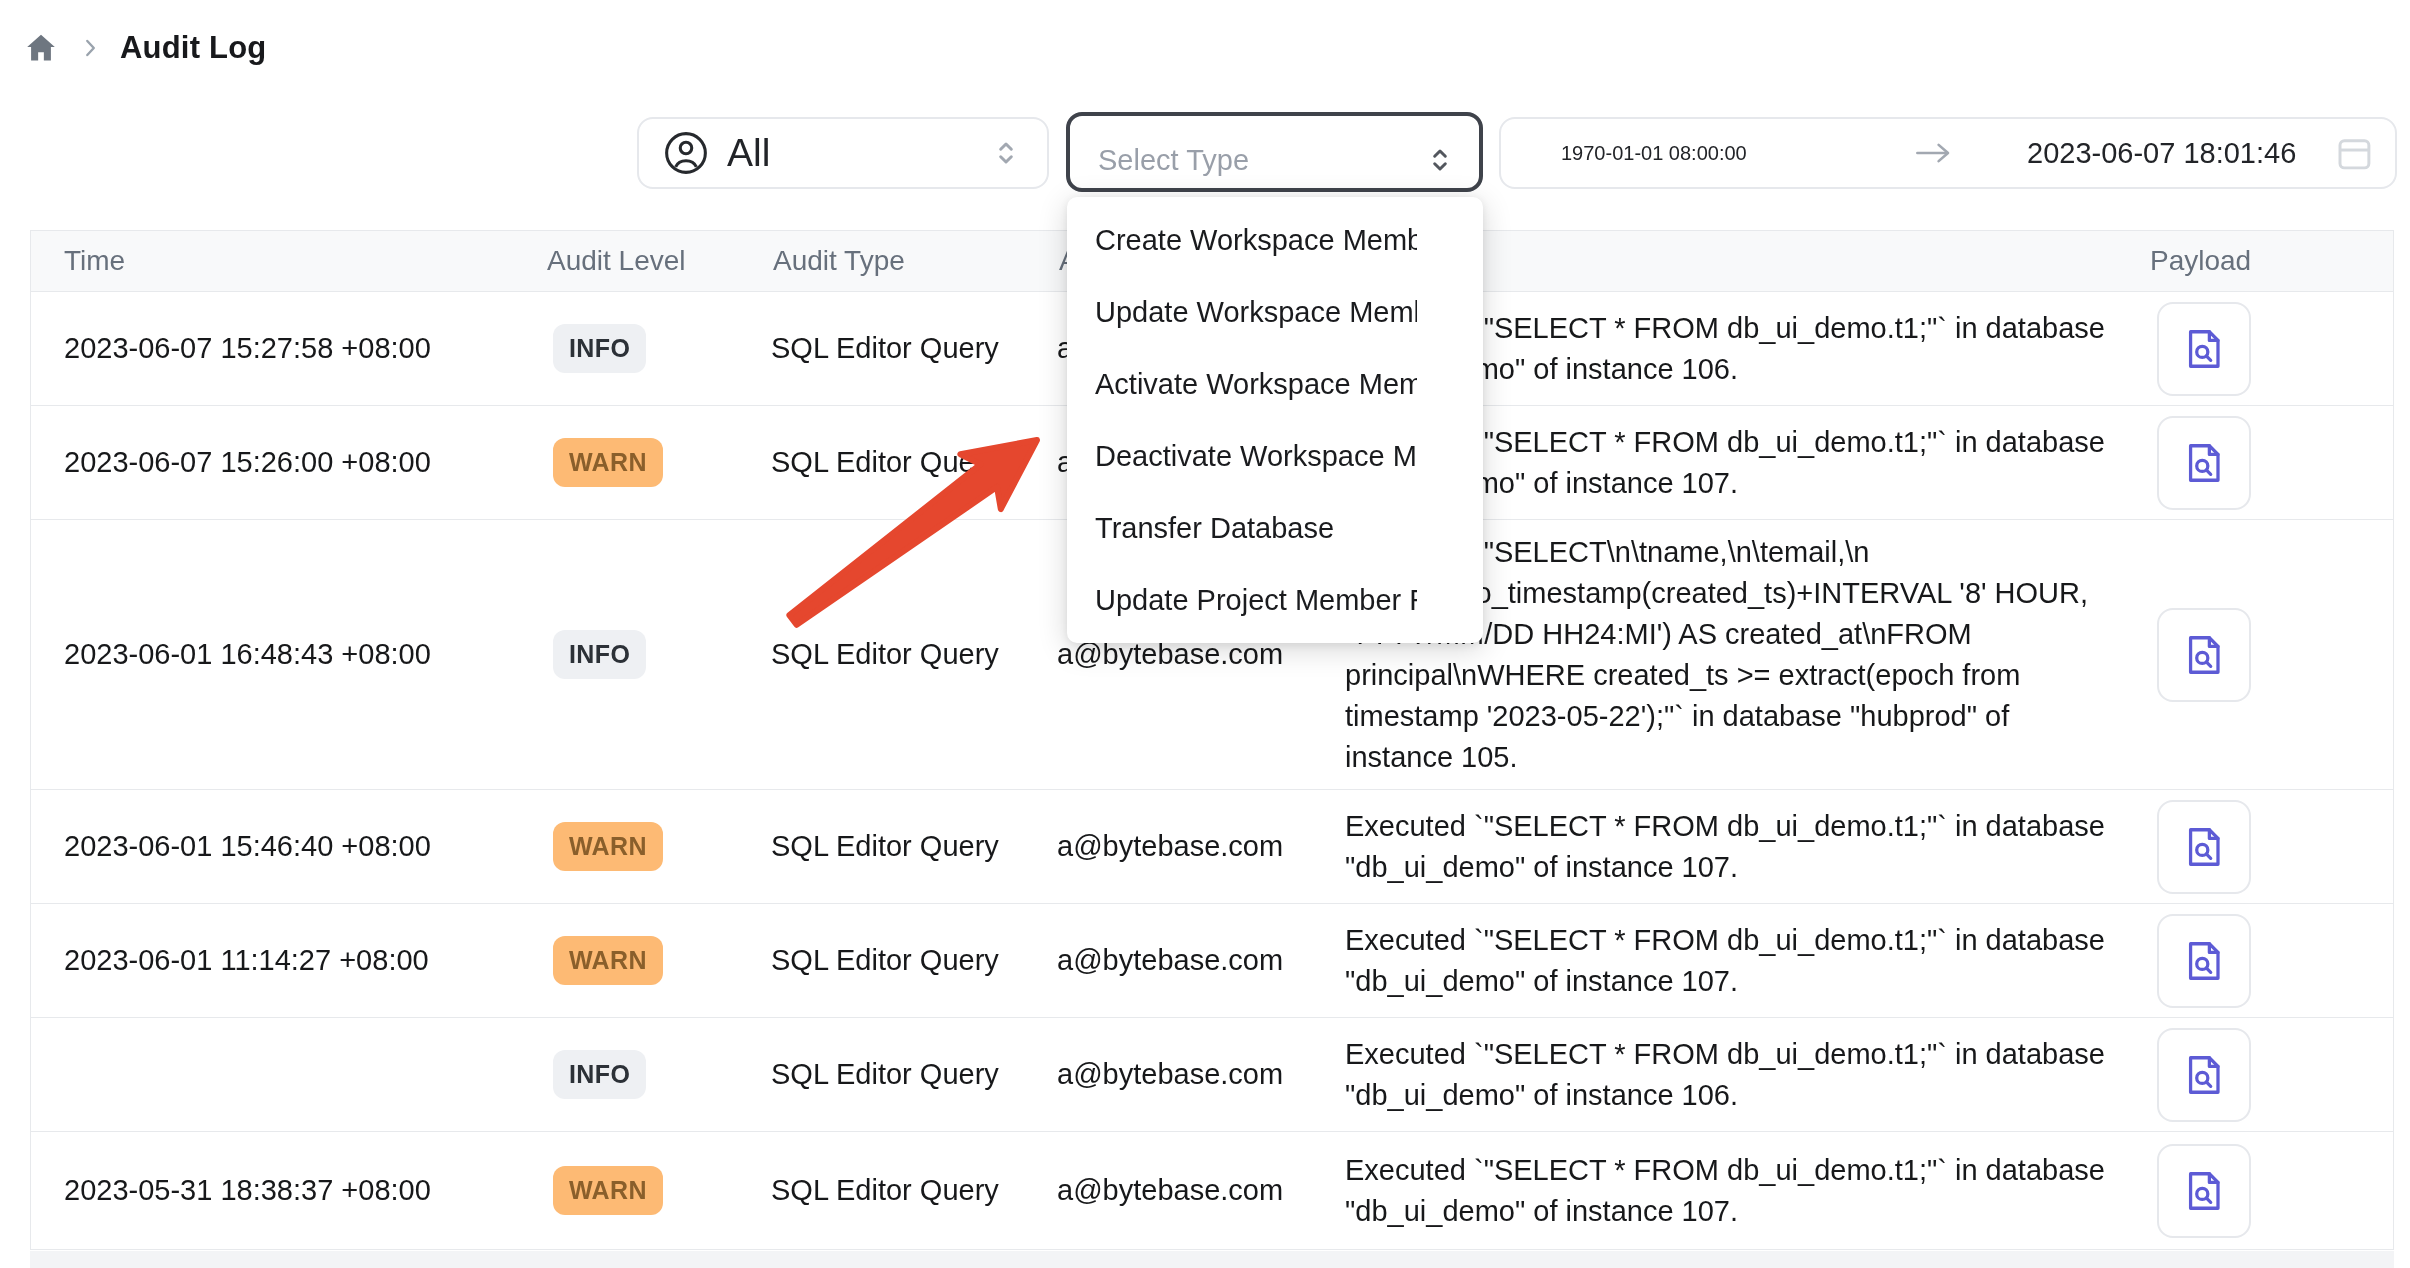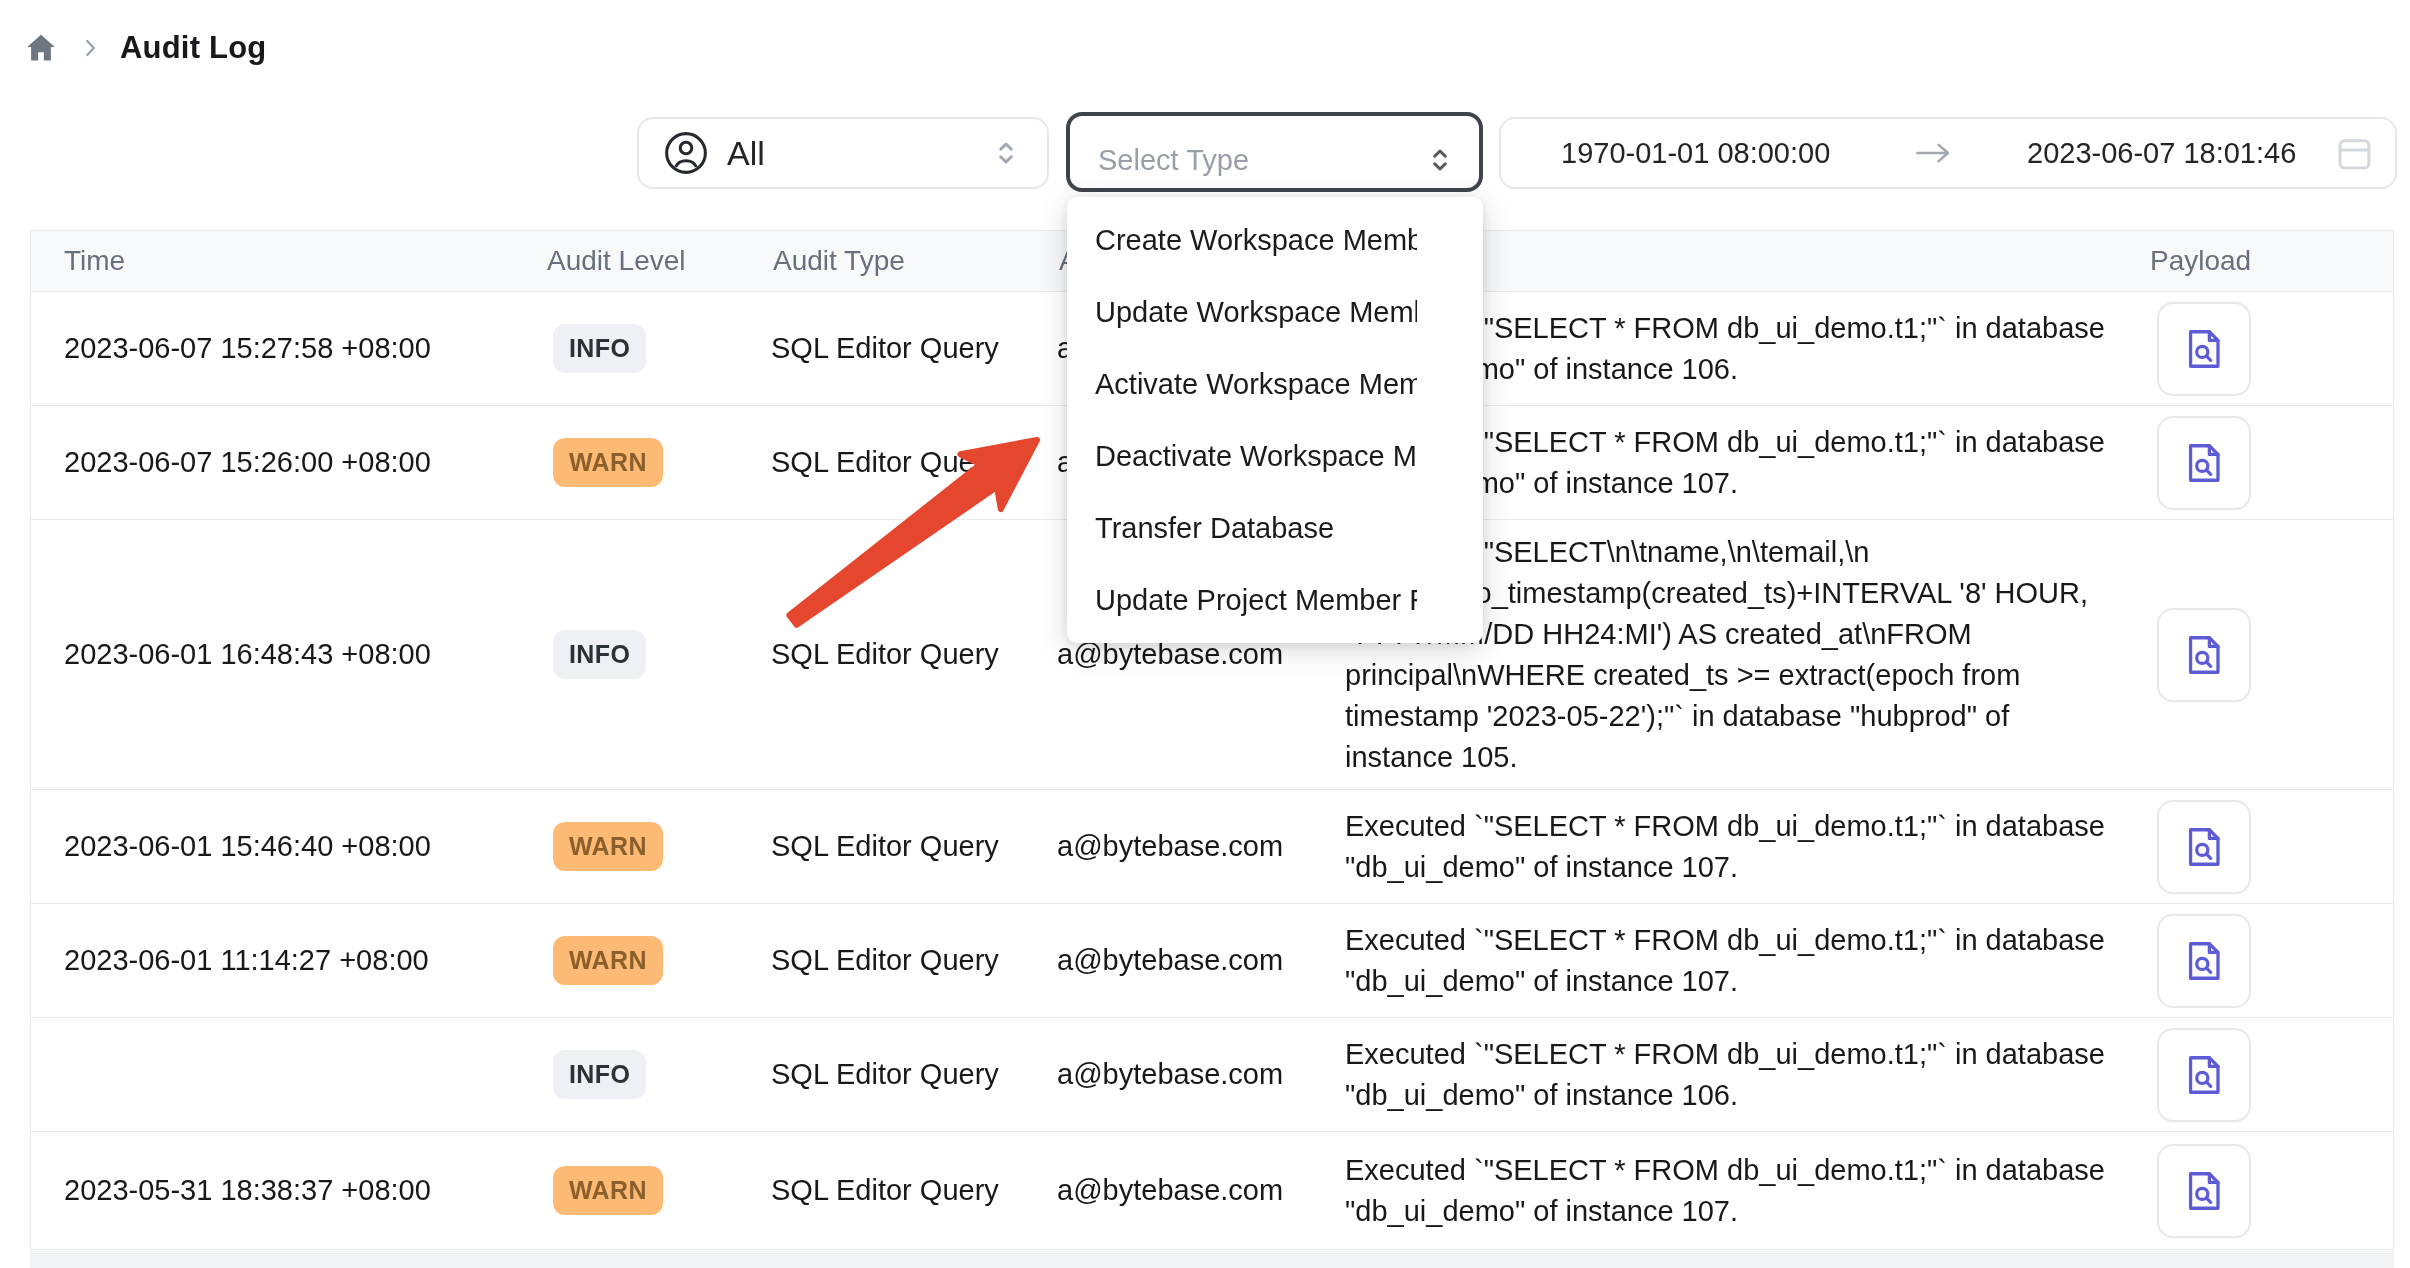--- a/index.html
+++ b/index.html
@@ -11,29 +11,29 @@
   }
   
   .breadcrumb { position:absolute; left:22px; top:26px; height:44px; display:flex; align-items:center; gap:16px; }
   .crumb-home { width:38px; height:38px; display:flex; align-items:center; justify-content:center; cursor:pointer; }
   .crumb-chev { width:28px; height:28px; display:flex; align-items:center; justify-content:center; }
   .crumb-title { font-size:31px; font-weight:600; color:#18191c; letter-spacing:0.2px; }
 
   
   .sel { position:absolute; background:#fff; border:2px solid #e6e8ec; border-radius:16px; display:flex; align-items:center; }
   .sel-actor { left:637px; top:117px; width:412px; height:72px; padding:0 28px 0 24px; }
-  .sel-actor .sel-label { font-size:34px; color:#222428; margin-left:18px; }
+  .sel-actor .sel-label { font-size:39px; color:#222428; margin-left:18px; }
   .sel-type { left:1066px; top:112px; width:417px; height:80px; border:4px solid #3f434b; padding:16px 26px 0 28px; }
   .sel-type .sel-placeholder { font-size:29px; color:#999fa9; }
   .sel-spacer { flex:1; }
   .chevrons { width:26px; height:34px; }
 
   .date-range { position:absolute; left:1499px; top:117px; width:898px; height:72px; background:#fff;
     border:2px solid #e6e8ec; border-radius:16px; }
-  .date-start { position:absolute; left:60px; top:0; height:100%; display:flex; align-items:center; font-size:29px; color:#222428; }
+  .date-start { position:absolute; left:60px; top:0; height:100%; display:flex; align-items:center; font-size:20px; color:#222428; }
   .date-arrow { position:absolute; left:412px; top:50%; transform:translateY(-50%); width:40px; height:30px; }
   .date-end { position:absolute; left:526px; top:0; height:100%; display:flex; align-items:center; font-size:29px; color:#222428; }
   .date-cal { position:absolute; right:20px; top:50%; transform:translateY(-50%); width:42px; height:42px; cursor:pointer; }
 
   
   .audit-table { position:absolute; left:30px; top:230px; width:2364px;
     border-left:1px solid #e7e9ec; border-right:1px solid #e7e9ec; }
   .thead { position:relative; height:62px; background:#f8f9fa; border-top:1px solid #e7e9ec; border-bottom:1px solid #e7e9ec; }
   .th { position:absolute; top:0; height:100%; display:flex; align-items:center; font-size:28px; color:#67707c; white-space:nowrap; }
   .th-time    { left:33px; }

